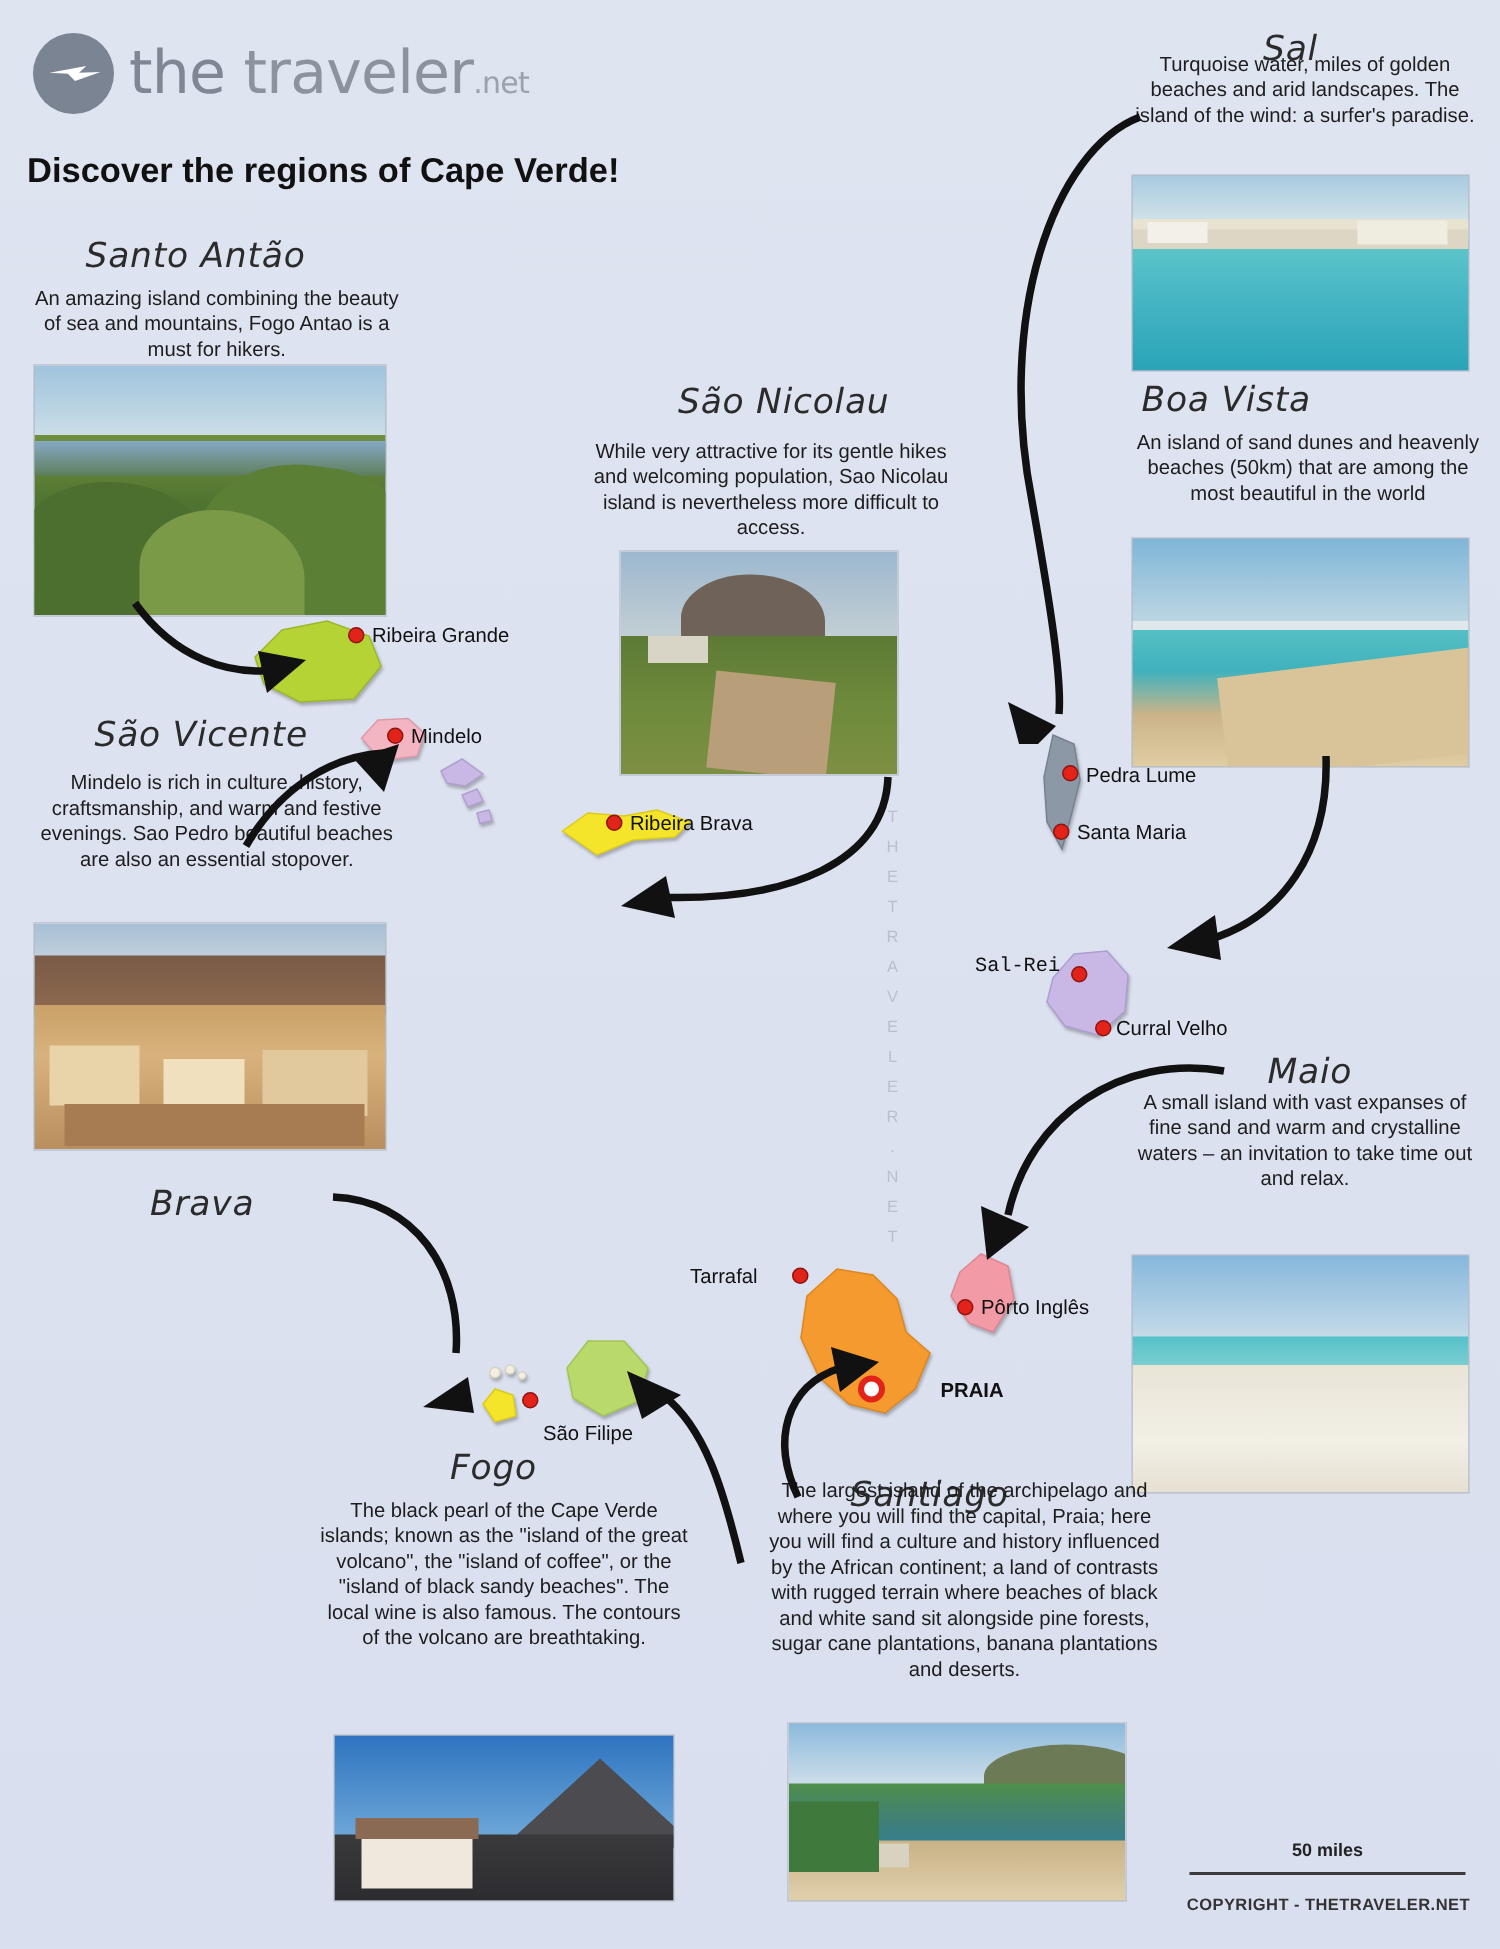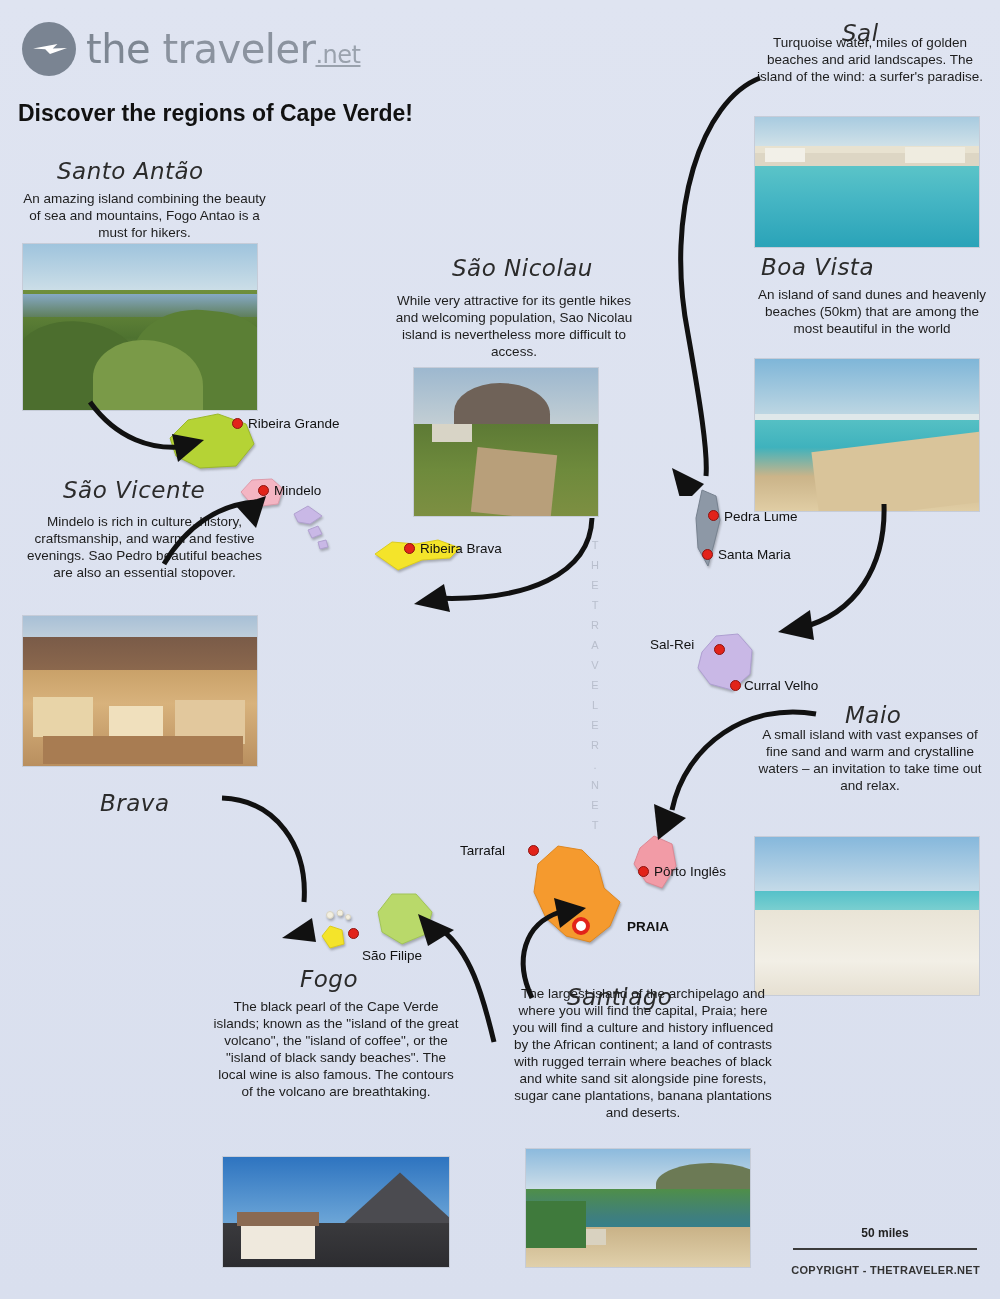--- a/index.html
+++ b/index.html
@@ -26,21 +26,21 @@
     position: absolute; left: 11px; top: 22px; width: 34px; height: 10px;
     background: #ffffff;
     clip-path: polygon(0% 45%, 72% 0%, 58% 45%, 100% 40%, 50% 100%, 36% 52%);
   }
   #logo-text {
     position: absolute; left: 64px; top: 8px;
     font-size: 40px; color: #8b939f; letter-spacing: -0.5px;
     font-family: "DejaVu Sans", sans-serif;
   }
   #logo-text .t { color: #7e8793; }
-  #logo-text .net { font-size: 24px; color: #9aa2ad; text-decoration: underline; }
+  #logo-text .net { font-size: 20px; color: #9aa2ad; }
   #main-title {
     position: absolute; left: 18px; top: 100px;
     font-size: 23px; font-weight: bold; color: #111;
     font-family: "Liberation Sans", sans-serif;
   }
 
   
   .isl-title {
     position: absolute;
     font-family: "DejaVu Sans", sans-serif;
@@ -221,21 +221,21 @@
     <div class="sky" style="height:42%;background:linear-gradient(180deg,#7fb6d8,#c6dbe4)"></div>
     <div style="position:absolute;left:0;top:36%;width:100%;height:10%;background:#dfe8ea;"></div>
     <div class="ground" style="height:60%;background:linear-gradient(180deg,#55c0c4 0%,#3fb2bd 30%,#cbb489 62%,#e0cda4 100%)"></div>
     <div style="position:absolute;left:60px;bottom:0;width:180px;height:70px;background:#d9c49a;transform:rotate(-7deg);"></div>
   </div>
 
   <svg class="island" style="left:694px; top:630px;" width="62" height="64" viewBox="0 0 62 64">
     <polygon points="8,22 22,6 44,4 58,20 56,44 38,60 16,54 4,38" fill="#c9b8e6" stroke="#ad9ed0" stroke-width="1"></polygon>
   </svg>
   <div class="dot" style="left:714px; top:644px;"></div>
-  <div class="city-label" style="left:650px; top:637px;">Sal-Rei</div>
+  <div class="city-label" style="left:650px; top:637px;font-family:Liberation Mono, monospace;">Sal-Rei</div>
   <div class="dot" style="left:730px; top:680px;"></div>
   <div class="city-label" style="left:744px; top:678px;">Curral Velho</div>
 
   <svg class="arrow" style="left:760px; top:500px;" width="130" height="150" viewBox="0 0 130 150">
     <path d="M124,4 C126,66 96,114 40,128" stroke="#111" stroke-width="5" fill="none"></path>
     <polygon points="18,132 50,110 54,140" fill="#111"></polygon>
   </svg>
 
   <div class="isl-title" style="left:845px; top:702px;">Maio</div>
   <div class="isl-desc" style="left:752px; top:726px; width:236px;">A small island with vast expanses of fine sand and warm and crystalline waters – an invitation to take time out and relax.</div>

